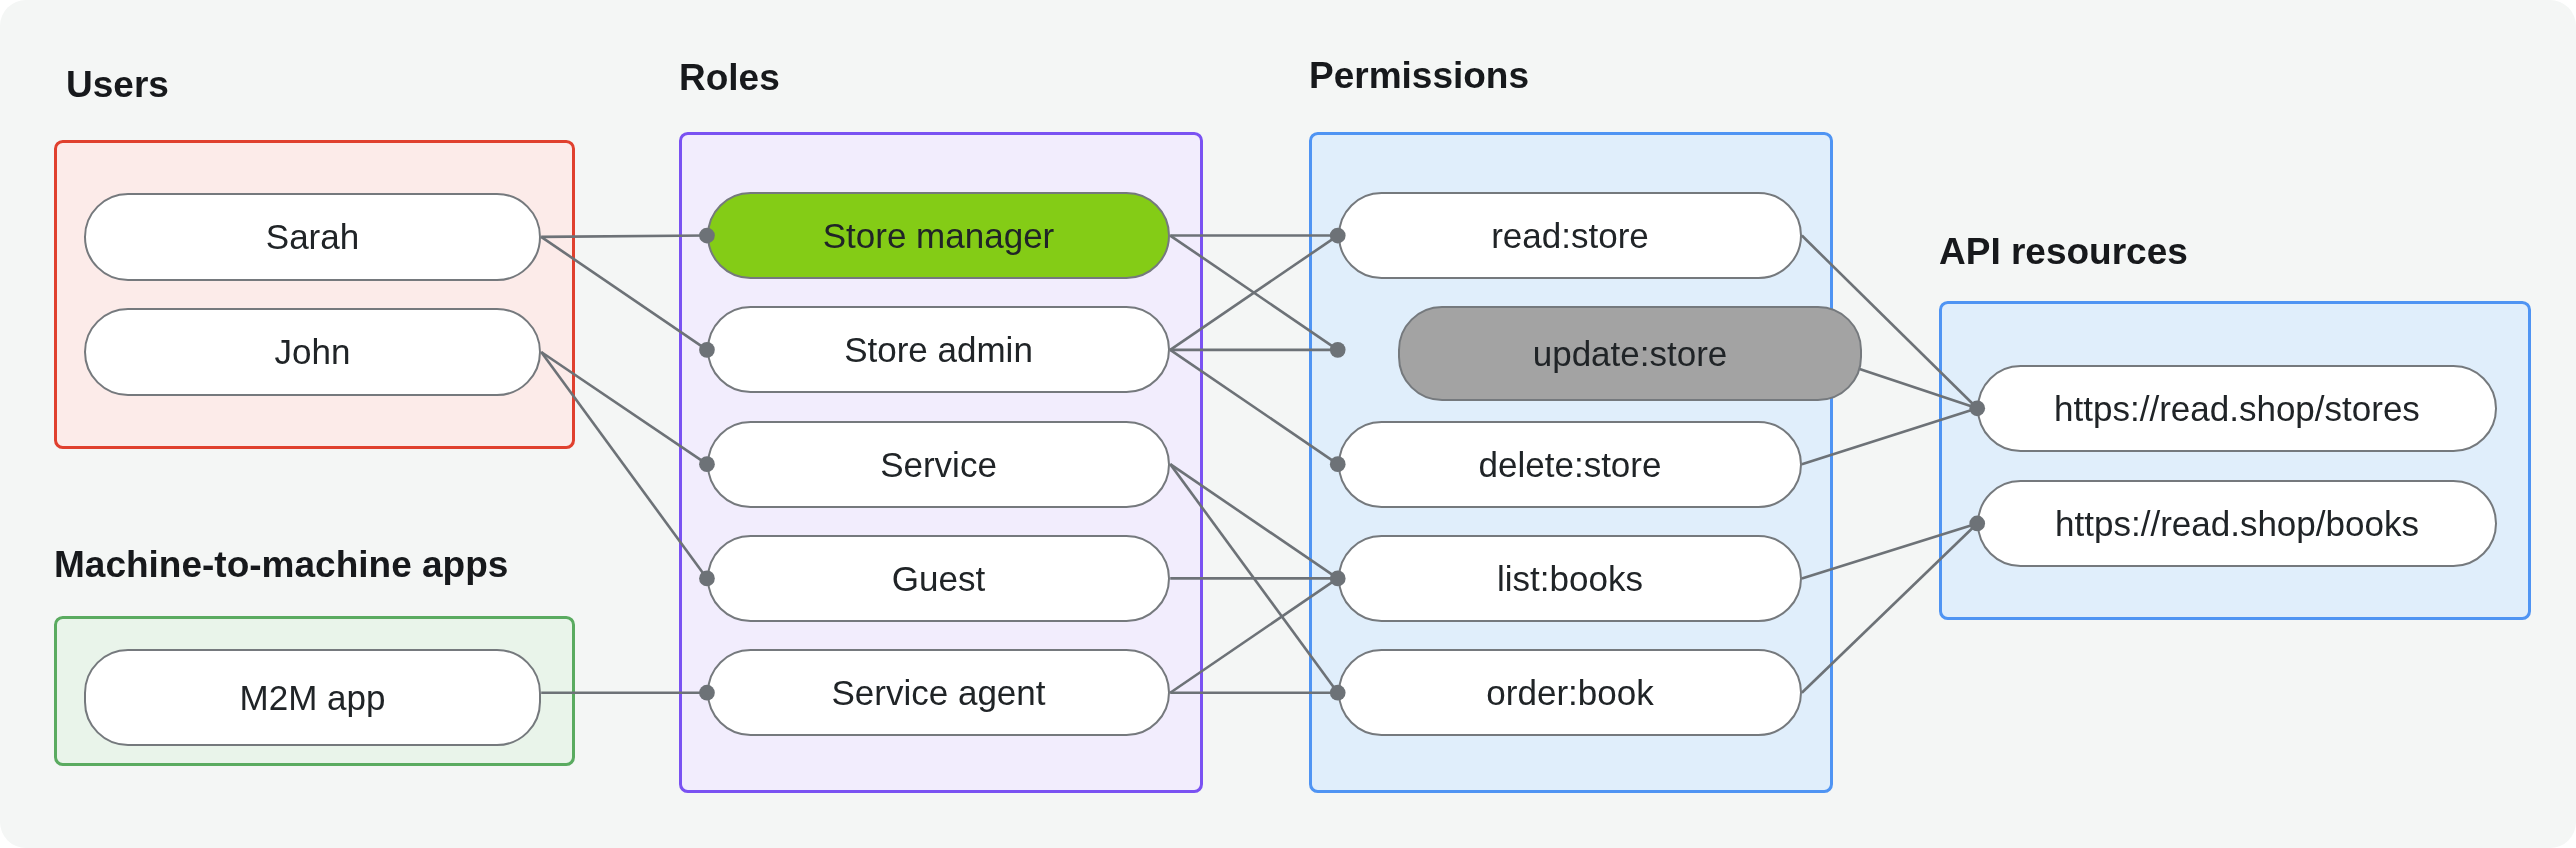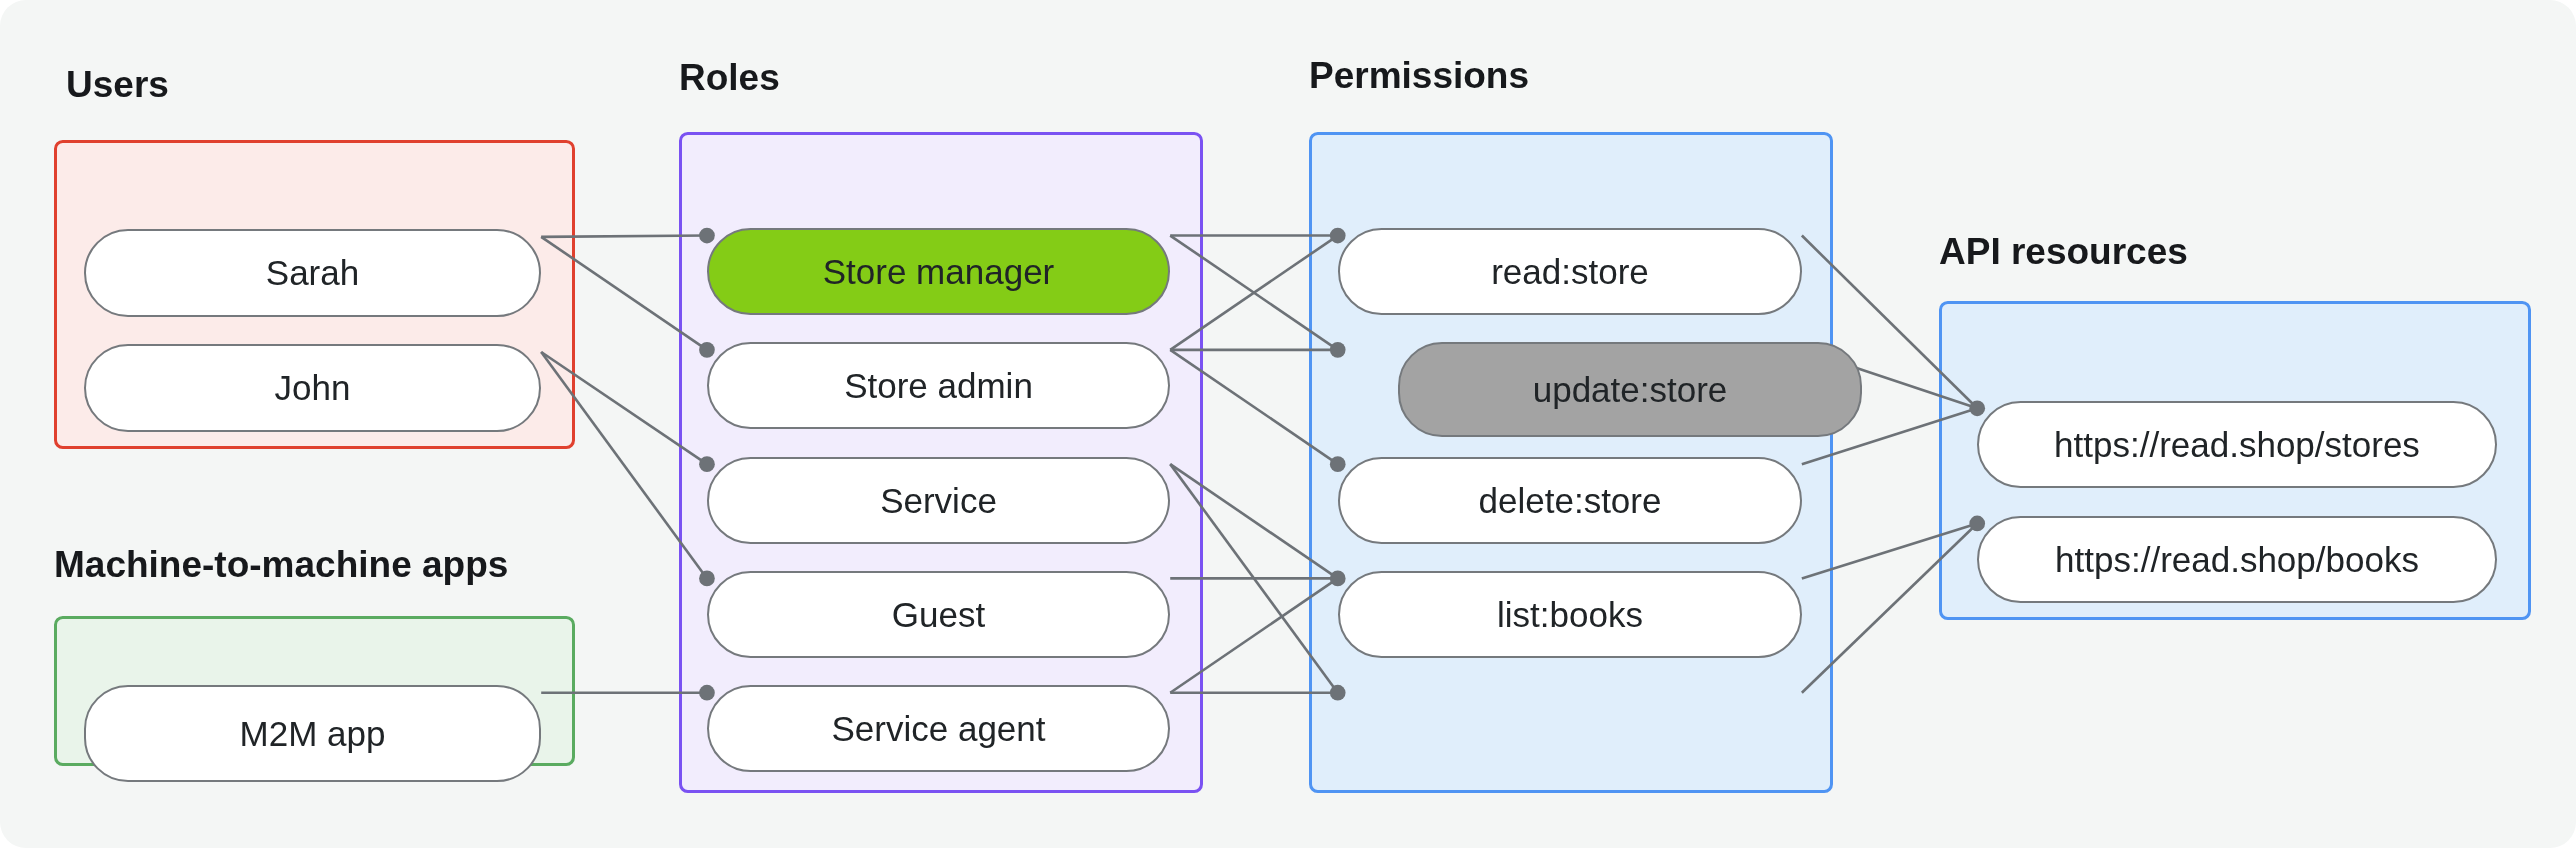--- a/index.html
+++ b/index.html
@@ -43,21 +43,21 @@
     white-space: nowrap;
   }
   svg.layer {
     position: absolute;
     left: 0;
     top: 0;
     pointer-events: none;
   }
   #edges-layer { z-index: 2; }
   .group-box   { z-index: 1; }
-  .node        { z-index: 3; margin-top: 36px; }
+  .node        { z-index: 3; }
   #dots-layer  { z-index: 4; }
   .section-label { z-index: 5; }
 </style>
 </head>
 <body style="background: rgb(255, 255, 255);">
 
 <div id="canvas" style="background: rgb(244, 246, 245);">
 
   <div class="section-label" style="left:54px;  top:65px;margin-left:12px;">Users</div>
   <div class="section-label" style="left:54px;  top:545px;">Machine-to-machine apps</div>
@@ -113,16 +113,17 @@
     <div class="node" style="left: 84px; top: 649px; width: 457px; height: 97px; border-radius: 44px; border-color: rgb(117, 121, 125); background: rgb(255, 255, 255); color: rgb(32, 36, 39);">M2M app</div>
     <div class="node" style="left: 707px; top: 192px; width: 463px; height: 87px; border-radius: 44px; border-color: rgb(117, 121, 125); background: #84cc16; color: rgb(32, 36, 39);">Store manager</div>
     <div class="node" style="left: 707px; top: 306px; width: 463px; height: 87px; border-radius: 44px; border-color: rgb(117, 121, 125); background: rgb(255, 255, 255); color: rgb(32, 36, 39);">Store admin</div>
     <div class="node" style="left: 707px; top: 421px; width: 463px; height: 87px; border-radius: 44px; border-color: rgb(117, 121, 125); background: rgb(255, 255, 255); color: rgb(32, 36, 39);">Service</div>
     <div class="node" style="left: 707px; top: 535px; width: 463px; height: 87px; border-radius: 44px; border-color: rgb(117, 121, 125); background: rgb(255, 255, 255); color: rgb(32, 36, 39);">Guest</div>
     <div class="node" style="left: 707px; top: 649px; width: 463px; height: 87px; border-radius: 44px; border-color: rgb(117, 121, 125); background: rgb(255, 255, 255); color: rgb(32, 36, 39);">Service agent</div>
     <div class="node" style="left: 1338px; top: 192px; width: 464px; height: 87px; border-radius: 44px; border-color: rgb(117, 121, 125); background: rgb(255, 255, 255); color: rgb(32, 36, 39);">read:store</div>
     <div class="node" style="left: 1398px; top: 306px; width: 464px; height: 95px; border-radius: 44px; border-color: rgb(117, 121, 125); background: #a3a3a3; color: rgb(32, 36, 39);">update:store</div>
     <div class="node" style="left: 1338px; top: 421px; width: 464px; height: 87px; border-radius: 44px; border-color: rgb(117, 121, 125); background: rgb(255, 255, 255); color: rgb(32, 36, 39);">delete:store</div>
     <div class="node" style="left: 1338px; top: 535px; width: 464px; height: 87px; border-radius: 44px; border-color: rgb(117, 121, 125); background: rgb(255, 255, 255); color: rgb(32, 36, 39);">list:books</div>
+    <div class="node" style="left: 1338px; top: 649px; width: 464px; height: 87px; border-radius: 44px; border-color: rgb(117, 121, 125); background: rgb(255, 255, 255); color: rgb(32, 36, 39);">order:book</div>
     <div class="node" style="left: 1977px; top: 365px; width: 520px; height: 87px; border-radius: 44px; border-color: rgb(117, 121, 125); background: rgb(255, 255, 255); color: rgb(32, 36, 39);">https://read.shop/stores</div>
     <div class="node" style="left: 1977px; top: 480px; width: 520px; height: 87px; border-radius: 44px; border-color: rgb(117, 121, 125); background: rgb(255, 255, 255); color: rgb(32, 36, 39);">https://read.shop/books</div>
   </div>
 
 
 </body></html>

